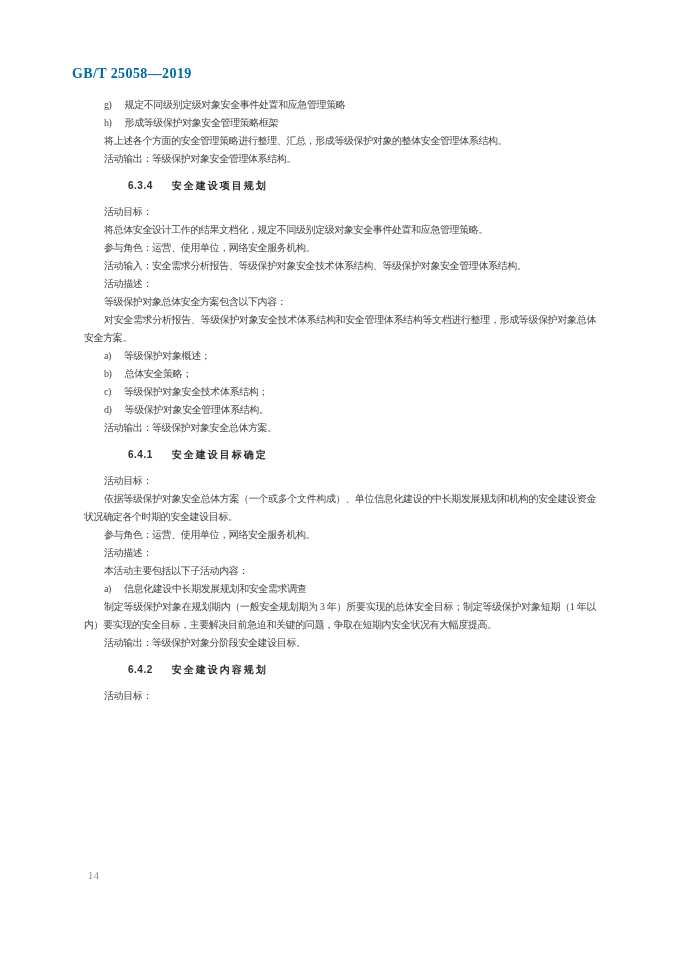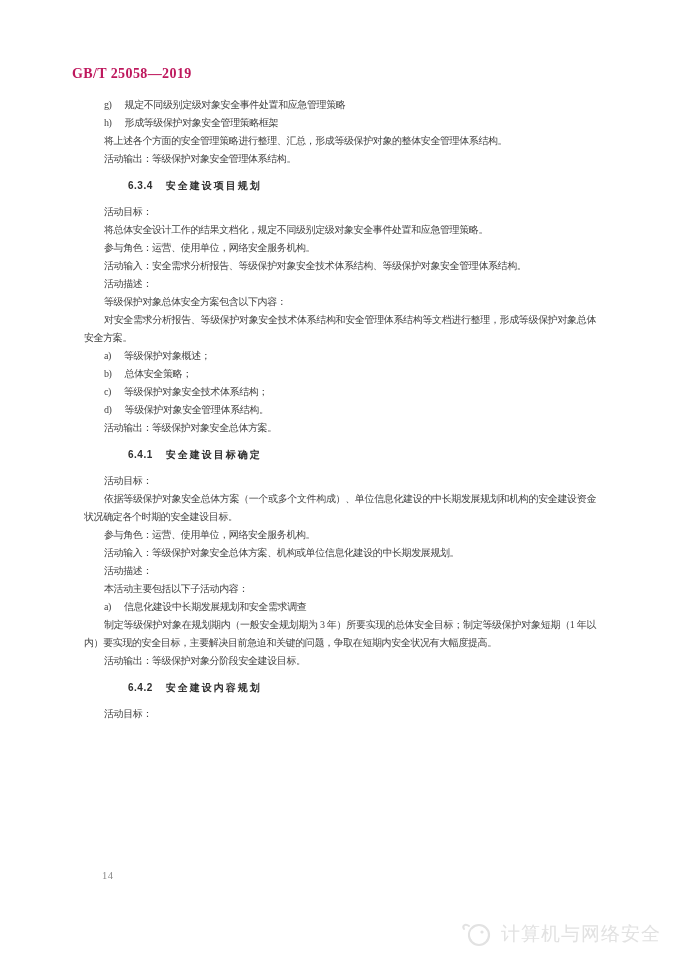--- a/index.html
+++ b/index.html
@@ -4,40 +4,40 @@
 <style>
   html,body{margin:0;padding:0;}
   body{
     width:677px;height:957px;position:relative;background:#ffffff;overflow:hidden;
     font-family:"Liberation Serif","DejaVu Serif",serif;
   }
   .page{position:absolute;inset:0;background:#ffffff;}
   .doc-header{
     position:absolute;left:72px;top:66px;
     font-family:"Liberation Serif","DejaVu Serif",serif;
-    font-weight:bold;font-size:14px;color:#be185d;letter-spacing:.4px;
+    font-weight:bold;font-size:14px;color:#0369a1;letter-spacing:.4px;
   }
   .doc-body{
     position:absolute;left:84px;top:96px;width:512px;
     font-size:10px;line-height:18px;letter-spacing:-0.4px;color:#424242;
     text-align:justify;
   }
   .doc-body p{margin:0;padding:0;}
   .para{text-indent:2em;}
   .item{text-indent:2em;}
   .item .lbl{margin-right:13px;}
   .h1,.h2{
     font-family:"Liberation Sans","DejaVu Sans",sans-serif;
     font-weight:bold;color:#2f2f2f;text-indent:0;
     margin:9px 0 8px !important;letter-spacing:0;
   }
-  .h1 .lbl,.h2 .lbl{margin-right:13px;letter-spacing:.5px;padding-left:44px;}
+  .h1 .lbl,.h2 .lbl{margin-right:19px;letter-spacing:.5px;padding-left:44px;}
   .h1 .txt,.h2 .txt{letter-spacing:2px;}
   .page-number{
-    position:absolute;left:102px;top:870px;
+    position:absolute;left:88px;top:870px;
     font-size:10.5px;color:#8a8a8a;letter-spacing:.5px;
   }
   .watermark{
     position:absolute;right:16px;top:916px;height:36px;
     display:flex;align-items:center;gap:6px;
     color:#e2e2e2;
   }
   .watermark .wm-text{
     font-family:"Liberation Sans","DejaVu Sans",sans-serif;
     font-size:19px;letter-spacing:1px;color:#e2e2e2;white-space:nowrap;
@@ -66,35 +66,25 @@
       <p class="para">对安全需求分析报告、等级保护对象安全技术体系结构和安全管理体系结构等文档进行整理，形成等级保护对象总体安全方案。</p>
       <p class="item"><span class="lbl">a)</span><span class="txt">等级保护对象概述；</span></p>
       <p class="item"><span class="lbl">b)</span><span class="txt">总体安全策略；</span></p>
       <p class="item"><span class="lbl">c)</span><span class="txt">等级保护对象安全技术体系结构；</span></p>
       <p class="item"><span class="lbl">d)</span><span class="txt">等级保护对象安全管理体系结构。</span></p>
       <p class="para">活动输出：等级保护对象安全总体方案。</p>
       <p class="h2"><span class="lbl">6.4.1</span><span class="txt">安全建设目标确定</span></p>
       <p class="para">活动目标：</p>
       <p class="para">依据等级保护对象安全总体方案（一个或多个文件构成）、单位信息化建设的中长期发展规划和机构的安全建设资金状况确定各个时期的安全建设目标。</p>
       <p class="para">参与角色：运营、使用单位，网络安全服务机构。</p>
-      <p class="para">活动输入：等级保护对象安全总体方案、机构或单位信息化建设的中长期发展规划。</p>
       <p class="para">活动描述：</p>
       <p class="para">本活动主要包括以下子活动内容：</p>
       <p class="item"><span class="lbl">a)</span><span class="txt">信息化建设中长期发展规划和安全需求调查</span></p>
       <p class="para">制定等级保护对象在规划期内（一般安全规划期为 3 年）所要实现的总体安全目标；制定等级保护对象短期（1 年以内）要实现的安全目标，主要解决目前急迫和关键的问题，争取在短期内安全状况有大幅度提高。</p>
       <p class="para">活动输出：等级保护对象分阶段安全建设目标。</p>
       <p class="h2"><span class="lbl">6.4.2</span><span class="txt">安全建设内容规划</span></p>
       <p class="para">活动目标：</p>
     </div>
 
   <div class="page-number">14</div>
 
-  <div class="watermark">
-    <svg class="wm-logo" viewBox="0 0 34 30" fill="none" xmlns="http://www.w3.org/2000/svg">
-      <path d="M8 7 C4 4, 1 7, 3 10" stroke="#e2e2e2" stroke-width="2" fill="none" stroke-linecap="round"></path>
-      <circle cx="18" cy="16" r="10" stroke="#e2e2e2" stroke-width="2.2" fill="none"></circle>
-      <path d="M12 11 c-2 3 -2 7 1 9" stroke="#ffffff" stroke-width="3" fill="none"></path>
-      <circle cx="21" cy="13" r="1.6" fill="#e2e2e2"></circle>
-    </svg>
-    <span class="wm-text">计算机与网络安全</span>
-  </div>
 
 </div>
 
 </body></html>

